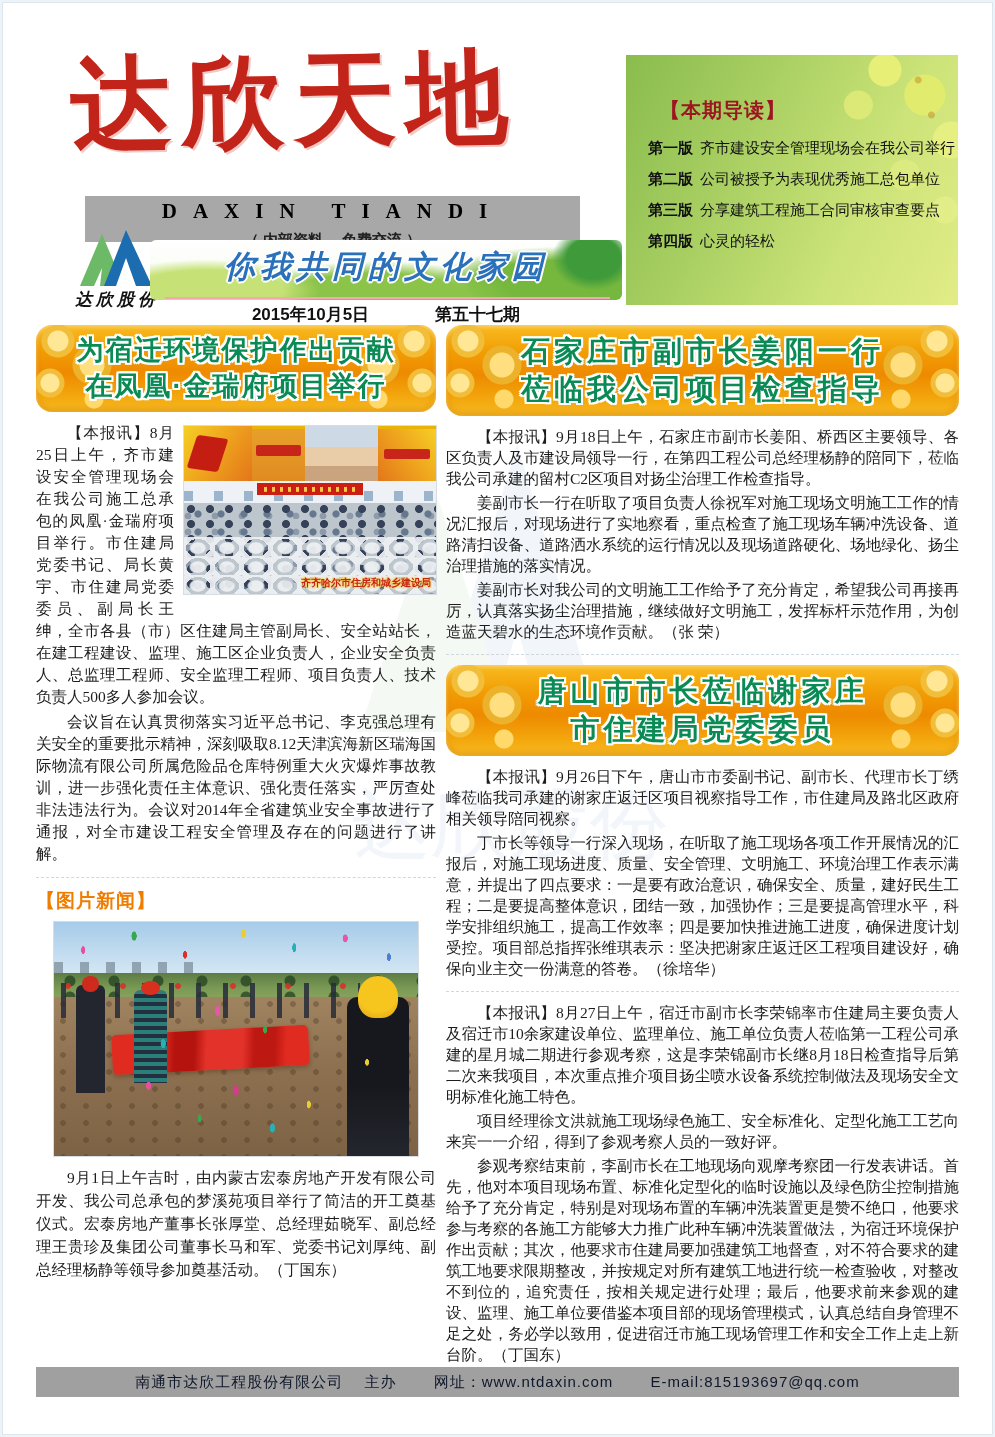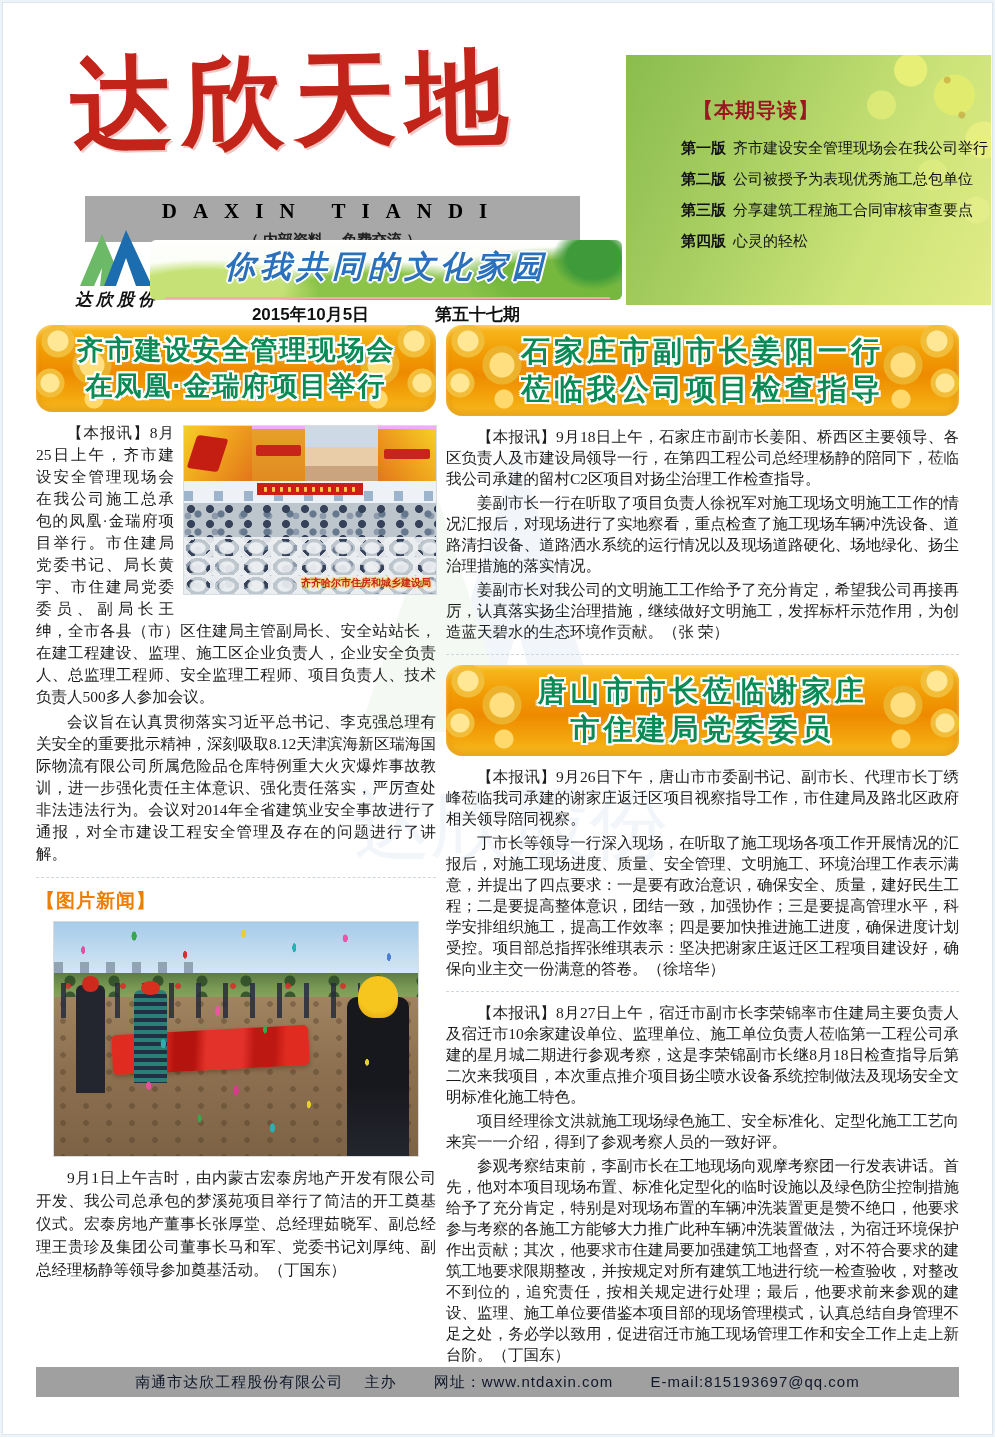--- a/index.html
+++ b/index.html
@@ -40,21 +40,21 @@
   .guide-box{position:absolute;left:626px;top:55px;width:332px;height:250px;z-index:1;
     background:
       radial-gradient(circle at 88% 10%, rgba(190,140,40,.5) 0 3px, rgba(190,140,40,0) 4px),
       radial-gradient(circle at 92% 24%, rgba(190,140,40,.5) 0 3px, rgba(190,140,40,0) 4px),
       radial-gradient(circle at 78% 6%, rgba(233,240,120,.95) 0 16px, rgba(233,240,120,0) 17px),
       radial-gradient(circle at 90% 16%, rgba(226,236,110,.95) 0 20px, rgba(226,236,110,0) 21px),
       radial-gradient(circle at 98% 34%, rgba(233,240,130,.9) 0 18px, rgba(233,240,130,0) 19px),
       radial-gradient(circle at 70% 20%, rgba(226,236,120,.8) 0 14px, rgba(226,236,120,0) 15px),
       radial-gradient(circle at 84% 48%, rgba(226,238,130,.7) 0 15px, rgba(226,238,130,0) 16px),
       radial-gradient(circle at 96% 62%, rgba(230,240,140,.7) 0 13px, rgba(230,240,140,0) 14px),
-      linear-gradient(115deg,#8abc4e 0%,#a9cf62 35%,#cbe378 68%,#e2ec86 100%); padding-left: 33px;}
+      linear-gradient(115deg,#8abc4e 0%,#a9cf62 35%,#cbe378 68%,#e2ec86 100%);}
   .guide-header{margin:42px 0 14px 34px;font-size:20px;font-weight:900;color:#9c1520;
     font-family:"Liberation Sans",sans-serif;letter-spacing:1px;}
   .guide-item{margin:0 14px 12px 22px;font-size:15px;line-height:19px;color:#111;
     font-family:"Liberation Sans",sans-serif;white-space:nowrap;}
   .guide-item b{font-weight:900;margin-right:7px;}
 
   
   .columns{position:absolute;left:36px;top:325px;width:923px;display:flex;gap:10px;z-index:1;}
   .col-left{width:400px;flex:none;}
   .col-right{width:513px;flex:none;}
@@ -78,21 +78,21 @@
 
   .article-text{margin-top:10px;}
   .article-text p{margin:0 0 3px;text-indent:2em;text-align:justify;}
   .col-left .article-text p{font-size:15.5px;line-height:22px;}
   .col-right .article-text p{font-size:15.5px;line-height:21px;}
 
   .sep{border:none;border-top:1px dashed #cfd8de;margin:12px 0 10px;}
 
   
   .photo1{float:right;width:252px;height:168px;margin:4px 0 6px 10px;position:relative;overflow:hidden;
-    background:#f0abfc;box-shadow:0 0 0 1px #d8dde2;}
+    background:#eab308;box-shadow:0 0 0 1px #d8dde2;}
   .p1-bill-left{position:absolute;left:0;top:0;width:27%;height:36%;
     background:linear-gradient(125deg,#f5cf25 0%,#efa51e 45%,#e2731a 100%);}
   .p1-bill-left::after{content:"";position:absolute;left:12%;top:18%;width:46%;height:55%;
     background:#c41d12;transform:skew(-18deg,8deg);border-radius:3px;}
   .p1-bill-mid{position:absolute;left:27%;top:2%;width:21%;height:32%;
     background:linear-gradient(180deg,#e8a02a 0%,#e08a20 100%);}
   .p1-bill-mid::after{content:"";position:absolute;left:8%;top:30%;width:84%;height:20%;background:#c8251a;border-radius:2px;}
   .p1-bill-photo{position:absolute;left:48%;top:0;width:29%;height:33%;
     background:linear-gradient(180deg,#cdd9e4 0 38%,#e9cda9 38% 72%,#c9a47e 72% 100%);}
   .p1-bill-right{position:absolute;right:0;top:2%;width:23%;height:34%;
@@ -220,21 +220,21 @@
     </div>
     <div class="guide-item">
       <b>第四版</b><span>心灵的轻松</span>
     </div>
   </div>
 
   <div class="columns">
 
     <div class="col-left">
       <div class="banner">
-        <span>齐市建设安全管理现场会</span>
+        <span>为宿迁环境保护作出贡献</span>
         <span>在凤凰·金瑞府项目举行</span>
       </div>
 
       <div class="article-text">
         <div class="photo1">
           <div class="p1-bill-left"></div>
           <div class="p1-bill-mid"></div>
           <div class="p1-bill-photo"></div>
           <div class="p1-bill-right"></div>
           <div class="p1-wall"></div>

